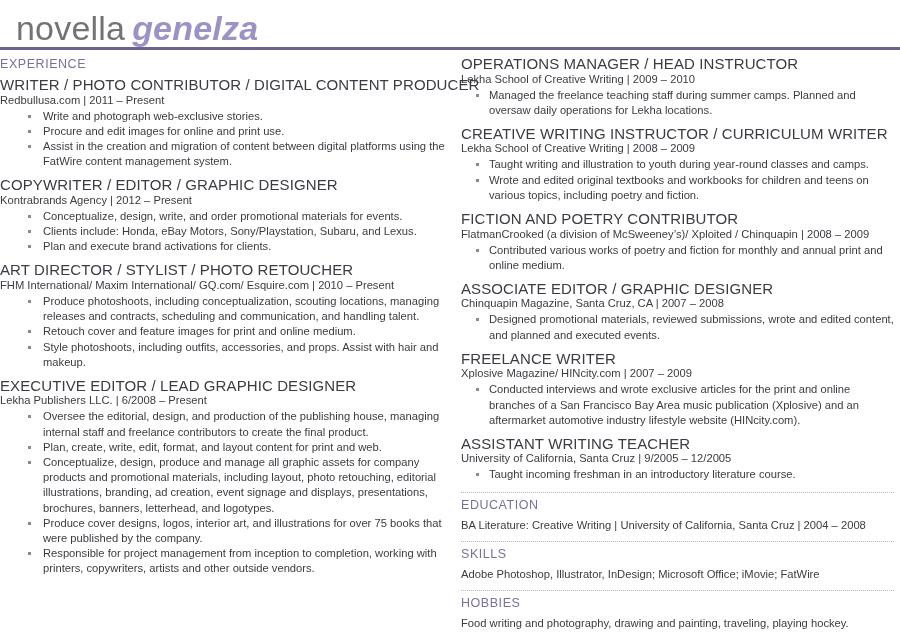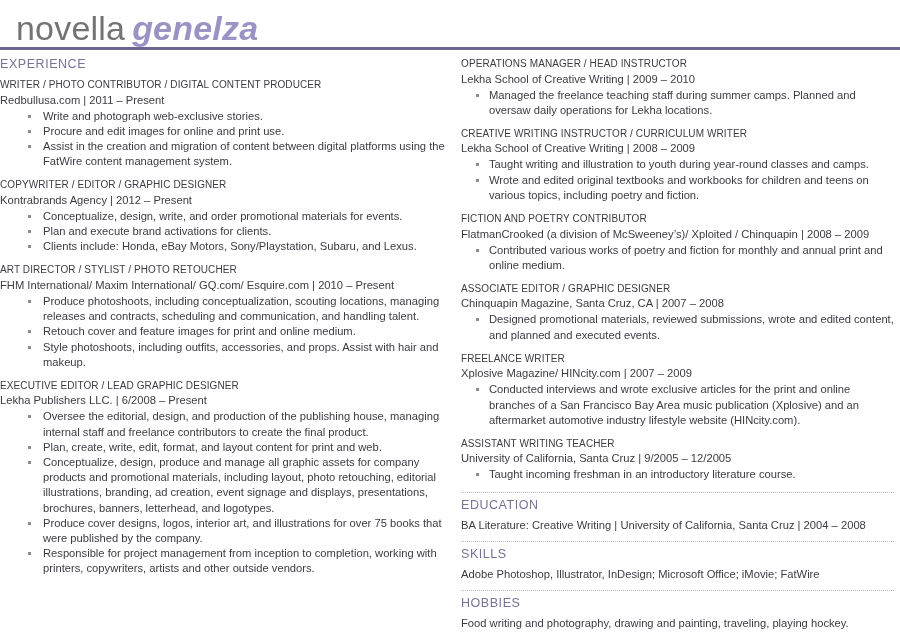--- a/index.html
+++ b/index.html
@@ -74,21 +74,21 @@
   .section-title.with-rule {
     border-top: 1px dotted #b9b4c9;
     padding-top: 5px;
     margin-top: 8px;
     margin-bottom: 6px;
   }
 
   
   .entry { margin-bottom: 9px; }
   .entry-title {
-    font-size: 10px;
+    font-size: 15px;
     line-height: 14.5px;
     color: #3b3b43;
     letter-spacing: 0.1px;
     white-space: nowrap;
   }
   .entry-org {
     font-size: 11.2px;
     line-height: 15px;
     color: #3b3b43;
     margin-bottom: 1px;
@@ -149,22 +149,22 @@
             <li>Write and photograph web-exclusive stories.</li>
             <li>Procure and edit images for online and print use.</li>
             <li>Assist in the creation and migration of content between digital platforms using the FatWire content management system.</li>
           </ul>
         </div>
         <div class="entry">
           <div class="entry-title">COPYWRITER / EDITOR / GRAPHIC DESIGNER</div>
           <div class="entry-org">Kontrabrands Agency | 2012 – Present</div>
           <ul class="bullets">
             <li>Conceptualize, design, write, and order promotional materials for events.</li>
+            <li>Clients include: Honda, eBay Motors, Sony/Playstation, Subaru, and Lexus.</li>
             <li>Plan and execute brand activations for clients.</li>
-            <li>Clients include: Honda, eBay Motors, Sony/Playstation, Subaru, and Lexus.</li>
           </ul>
         </div>
         <div class="entry">
           <div class="entry-title">ART DIRECTOR / STYLIST / PHOTO RETOUCHER</div>
           <div class="entry-org">FHM International/ Maxim International/ GQ.com/ Esquire.com | 2010 – Present</div>
           <ul class="bullets">
             <li>Produce photoshoots, including conceptualization, scouting locations, managing releases and contracts, scheduling and communication, and handling talent.</li>
             <li>Retouch cover and feature images for print and online medium.</li>
             <li>Style photoshoots, including outfits, accessories, and props. Assist with hair and makeup.</li>
           </ul>

